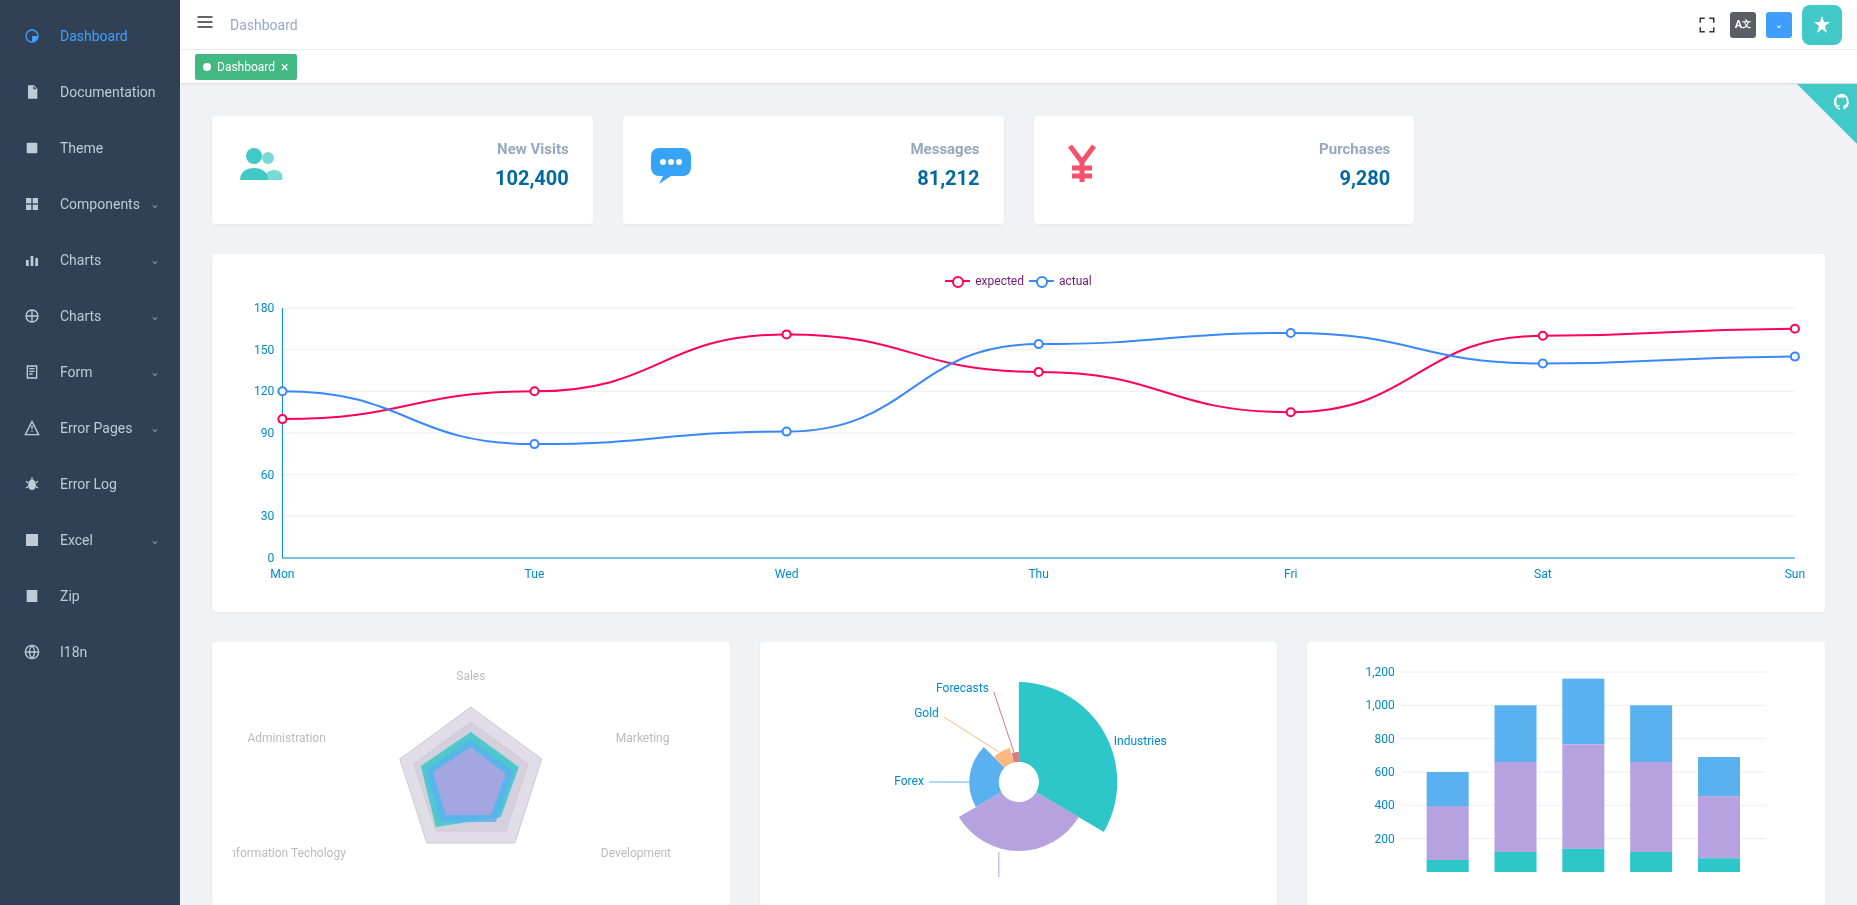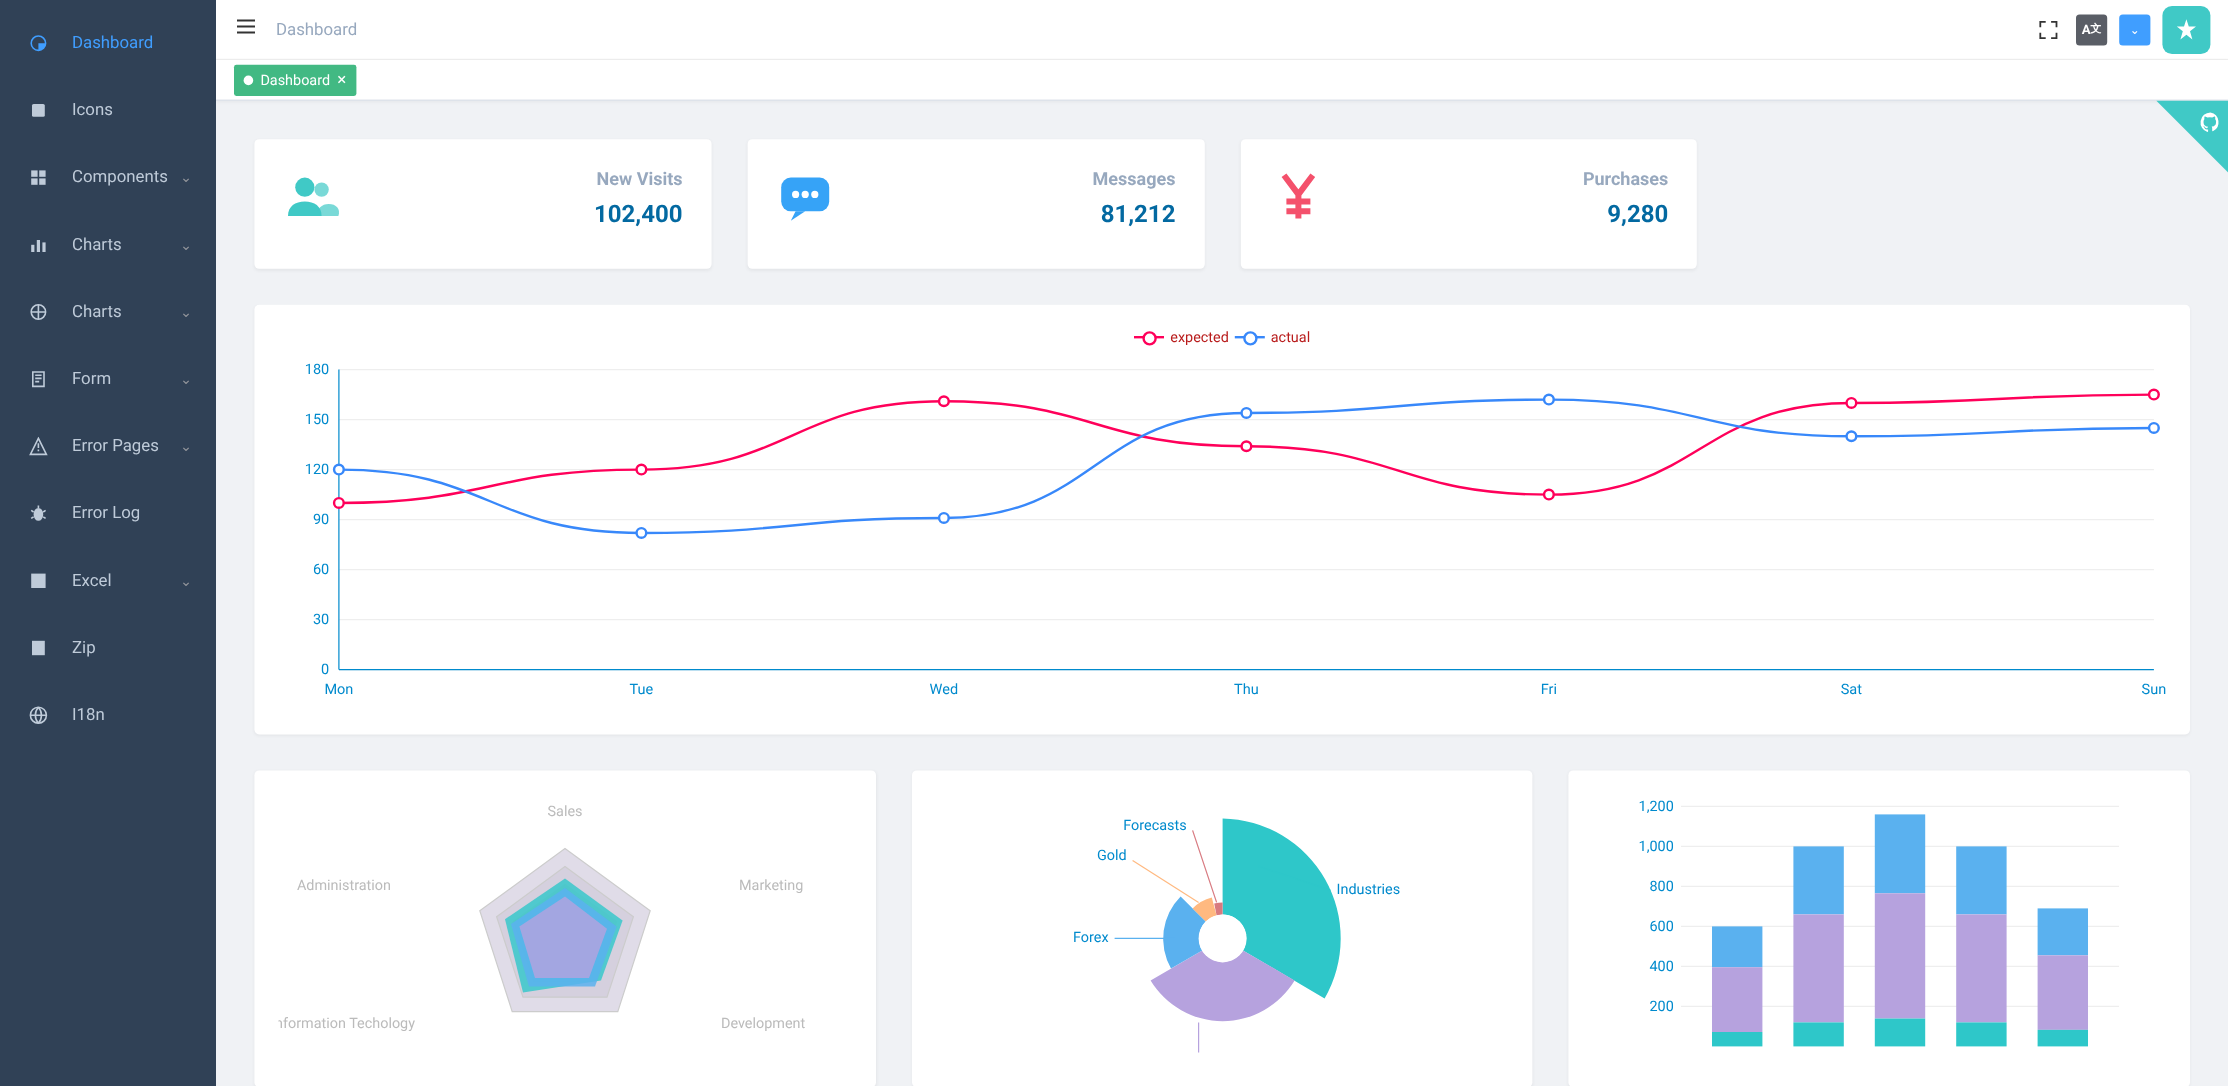--- a/index.html
+++ b/index.html
@@ -43,21 +43,21 @@
 .card-icon { font-size:48px; }
 .card-text { text-align:right; }
 .card-label { color:#97a8be; font-size:15px; font-weight:bold; margin-bottom:8px; }
 .card-value { color:#0369a1; font-size:20px; font-weight:bold; }
 
 
 .chart-panel { background:#fff; border-radius:4px; box-shadow:0 1px 3px rgba(0,0,0,0.05); padding:20px; margin-bottom:30px; }
 .chart-row { display:grid; grid-template-columns:repeat(3,1fr); gap:30px; }
 .chart-row .chart-panel { margin-bottom:0; }
 
-.legend { display:flex; justify-content:center; gap:5px; font-size:12px; color:#b91c1c; margin-bottom:10px; }
+.legend { display:flex; justify-content:center; gap:5px; font-size:12px; color:#701a75; margin-bottom:10px; }
 .legend-item { display:flex; align-items:center; gap:5px; cursor:pointer; }
 .legend-mark { width:25px; height:14px; position:relative; }
 .legend-mark::before { content:''; position:absolute; top:6px; left:0; right:0; height:2px; }
 .legend-mark::after { content:''; position:absolute; top:2px; left:7px; width:8px; height:8px; border:2px solid; border-radius:50%; background:#fff; }
 .legend-mark.red::before { background:#FF005A; }
 .legend-mark.red::after { border-color:#FF005A; }
 .legend-mark.blue::before { background:#3888fa; }
 .legend-mark.blue::after { border-color:#3888fa; }
 
 svg text { font-size:12px; fill:#008acd; }
@@ -74,24 +74,32 @@
       <span class="side-icon">
         <svg width="16" height="16" viewBox="0 0 24 24" fill="currentColor">
             <path d="M12 2a10 10 0 100 20 10 10 0 000-20zm0 18a8 8 0 118-8h-8v8z"></path>
           </svg>
       </span>
       <span>Dashboard</span>
     </div>
     <div class="side-item">
       <span class="side-icon">
         <svg width="16" height="16" viewBox="0 0 24 24" fill="currentColor">
+            <path d="M6 2h9l5 5v15H6V2zm8 1v5h5"></path>
+          </svg>
+      </span>
+      <span>Documentation</span>
+    </div>
+    <div class="side-item">
+      <span class="side-icon">
+        <svg width="16" height="16" viewBox="0 0 24 24" fill="currentColor">
             <rect x="4" y="4" width="16" height="16" rx="2"></rect>
           </svg>
       </span>
-      <span>Icons</span>
+      <span>Theme</span>
     </div>
     <div class="side-item">
       <span class="side-icon">
         <svg width="16" height="16" viewBox="0 0 24 24" fill="currentColor">
             <rect x="3" y="3" width="8" height="8"></rect>
             <rect x="13" y="3" width="8" height="8"></rect>
             <rect x="3" y="13" width="8" height="8"></rect>
             <rect x="13" y="13" width="8" height="8"></rect>
           </svg>
       </span>

